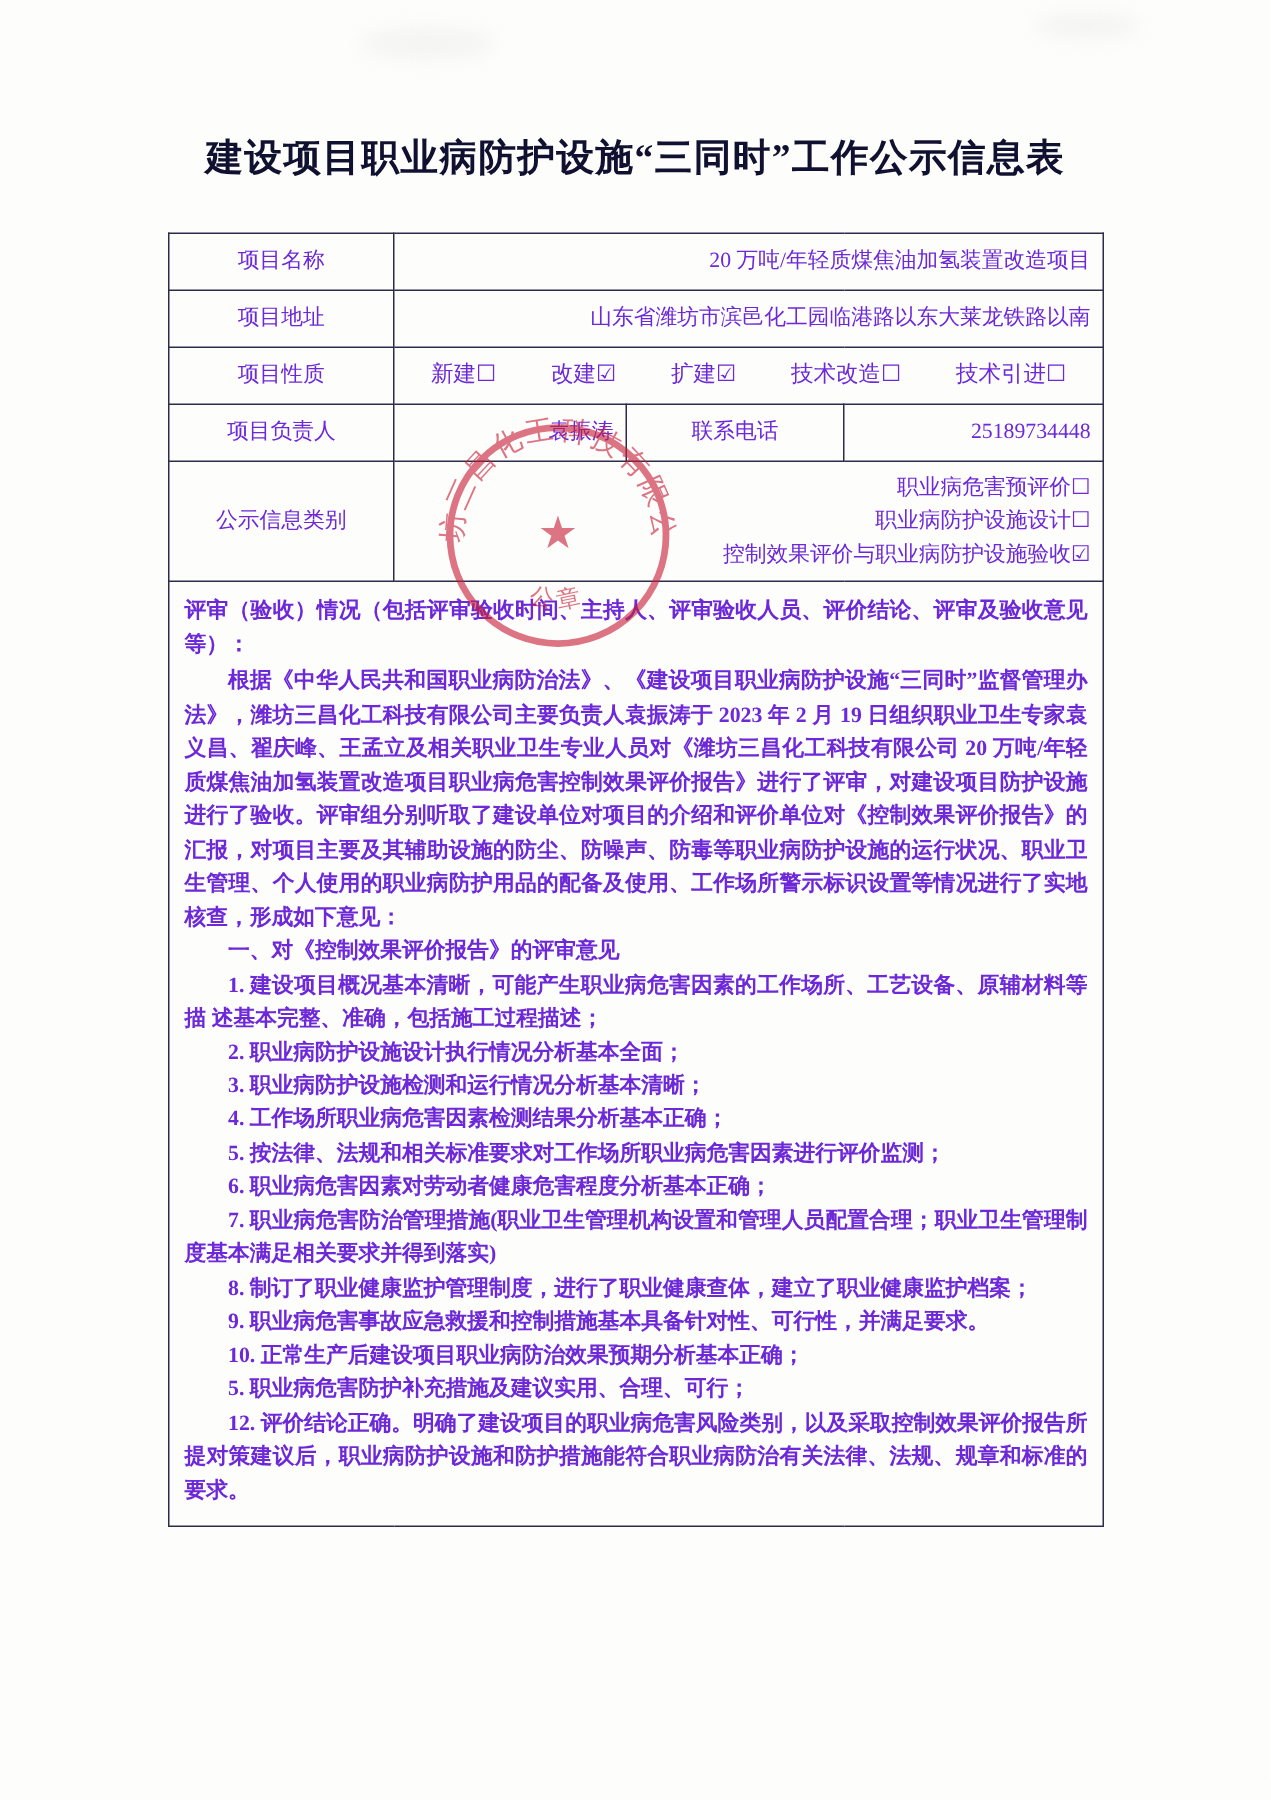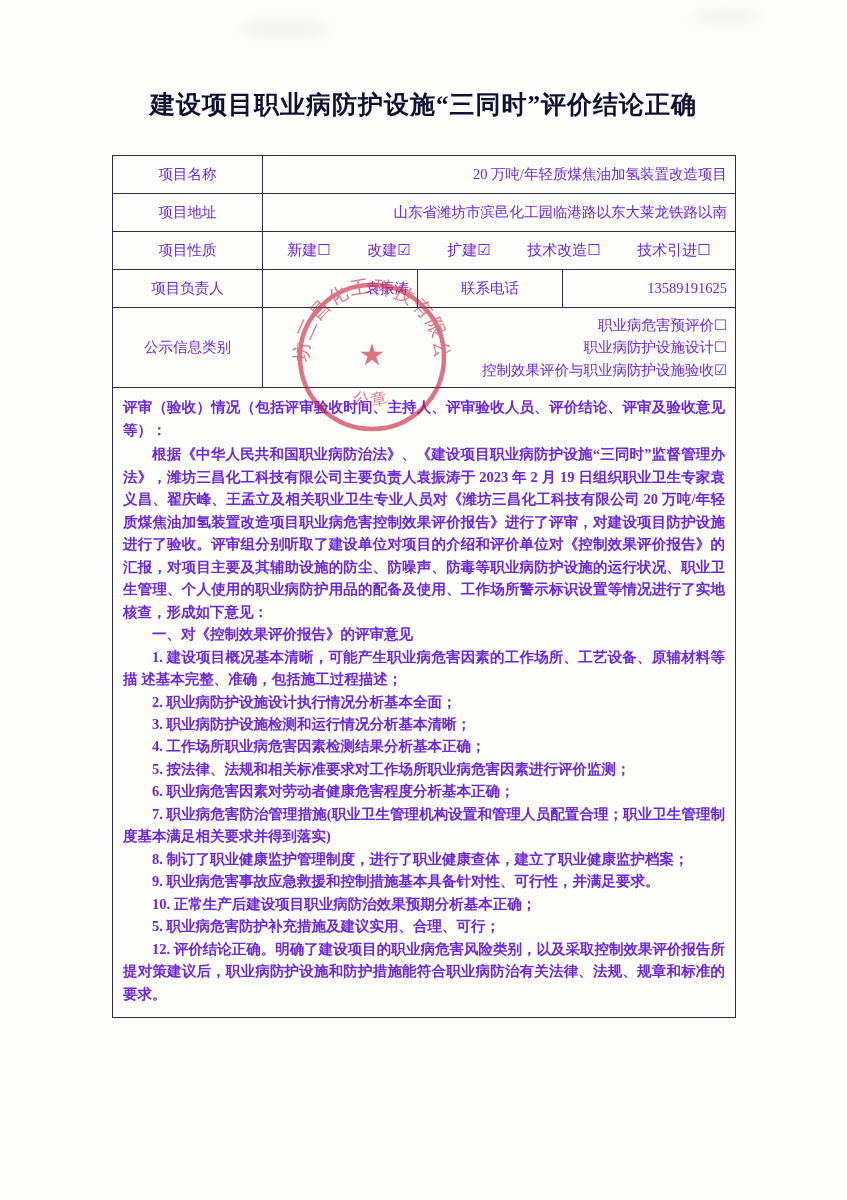--- a/index.html
+++ b/index.html
@@ -115,21 +115,21 @@
   }
 </style>
 </head>
 <body>
 
 <div class="page">
 
   <div class="smudge" style="left:240px;top:18px;width:90px;height:22px;"></div>
   <div class="smudge" style="left:690px;top:8px;width:70px;height:18px;"></div>
 
-  <h1 class="title">建设项目职业病防护设施“三同时”评价结论正确</h1>
+  <h1 class="title">建设项目职业病防护设施“三同时”工作公示信息表</h1>
 
   <div class="table-wrap">
 
     <div class="stamp">
       <svg viewBox="0 0 168 168" width="168" height="168" xmlns="http://www.w3.org/2000/svg">
         <defs>
           <path id="arcTop" d="M 20,84 A 64,64 0 0 1 148,84" fill="none"></path>
           <path id="arcBottom" d="M 36,84 A 48,48 0 0 0 132,84" fill="none"></path>
         </defs>
         <circle cx="84" cy="84" r="72" fill="none" stroke="#c8213a" stroke-width="4.5"></circle>
@@ -168,21 +168,21 @@
               <span class="nature-item"><span>扩建</span>☑</span>
               <span class="nature-item"><span>技术改造</span>☐</span>
               <span class="nature-item"><span>技术引进</span>☐</span>
             </div>
           </td>
         </tr>
         <tr class="row-h38">
           <td class="label">项目负责人</td>
           <td class="value">袁振涛</td>
           <td class="label">联系电话</td>
-          <td class="value">13589191625</td>
+          <td class="value">25189734448</td>
         </tr>
         <tr>
           <td class="label">公示信息类别</td>
           <td class="cat-cell" colspan="3">
             <div class="cat-line"><span>职业病危害预评价</span>☐</div>
             <div class="cat-line"><span>职业病防护设施设计</span>☐</div>
             <div class="cat-line"><span>控制效果评价与职业病防护设施验收</span>☑</div>
           </td>
         </tr>
         <tr>

